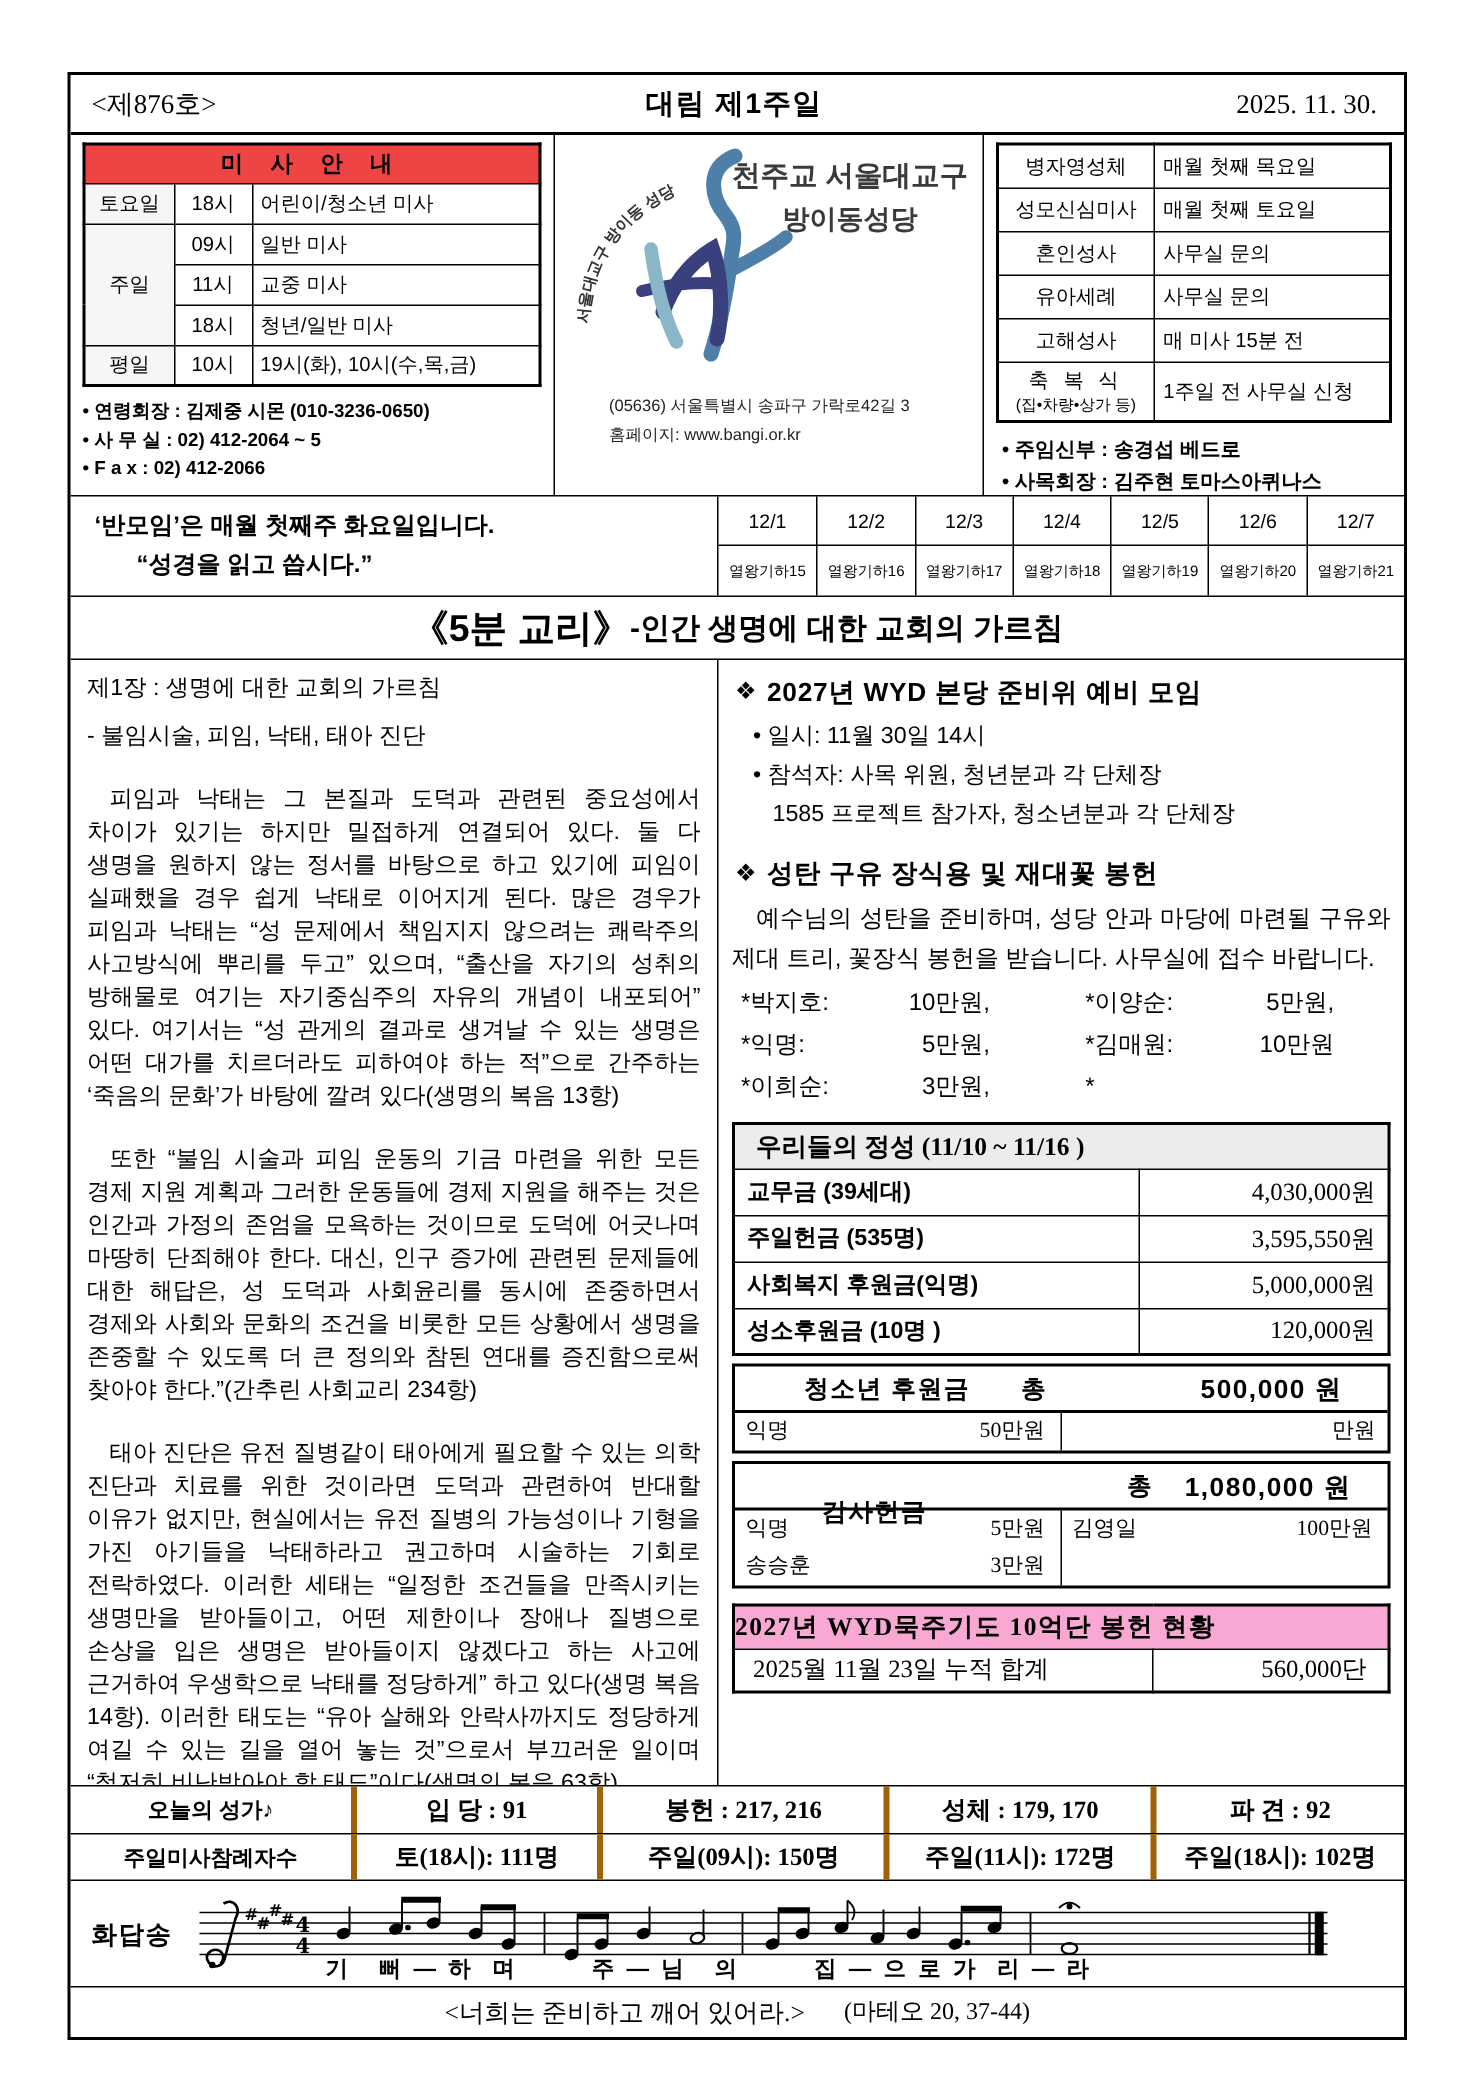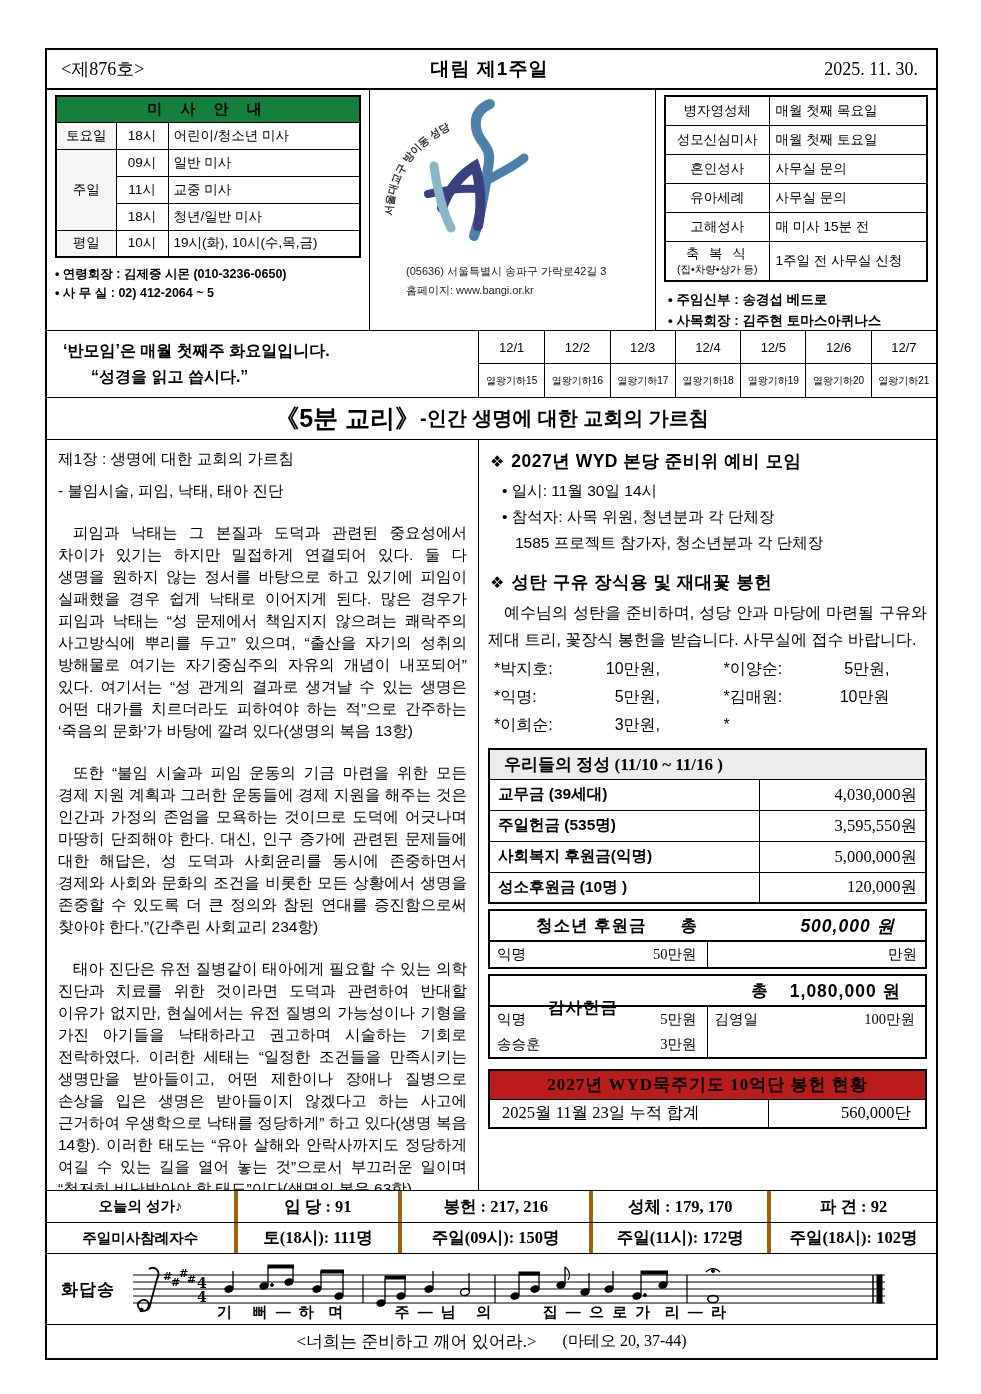--- a/index.html
+++ b/index.html
@@ -16,21 +16,21 @@
 
   
   .info { height:241px; border-bottom:1px solid #000; display:flex; flex:0 0 auto; }
   .info-col { height:100%; }
   .info-left { width:323px; border-right:1px solid #000; padding:5px 8px; }
   .info-mid  { width:286px; border-right:1px solid #000; position:relative; }
   .info-right{ flex:1; padding:5px 8px; }
 
   table.mass { width:100%; border-collapse:collapse; border:2px solid #000; }
   table.mass td { border:1px solid #000; font-size:13.5px; height:27px; padding:0 5px; }
-  table.mass .mass-hd { background:#15803d; text-align:center; font-weight:bold; font-size:15px; letter-spacing:7px; height:26px; }
+  table.mass .mass-hd { background:#ef4444; text-align:center; font-weight:bold; font-size:15px; letter-spacing:7px; height:26px; }
   table.mass .day  { width:60px; text-align:center; background:#f6f6f6; }
   table.mass .time { width:52px; text-align:center; }
   .contact-lines { margin-top:7px; }
   .contact-lines div { font-size:12.5px; font-weight:bold; line-height:19px; white-space:nowrap; }
 
   .logo-wrap { position:absolute; left:8px; top:6px; width:270px; height:160px; }
   .logo-text { position:absolute; left:118px; top:14px; text-align:center; color:#3a3a3a; }
   .logo-text .l1 { font-size:19px; font-weight:bold; letter-spacing:0px; }
   .logo-text .l2 { font-size:18px; font-weight:bold; margin-top:4px; }
   .addr { position:absolute; left:36px; top:172px; font-size:11px; color:#222; line-height:19px; }
@@ -93,21 +93,21 @@
   .split { display:flex; }
   .split .half { width:50%; display:flex; align-items:flex-start; flex-direction:column; }
   .split .half.hl { border-right:1px solid #000; }
   .pair { display:flex; width:100%; font-family:"Liberation Serif",serif; font-size:14.5px; line-height:25px; }
   .pair .pn { padding-left:7px; }
   .pair .pa { margin-left:auto; padding-right:10px; }
   .pair .pa-only { margin-left:auto; padding-right:8px; }
 
   table.wyd { width:100%; border-collapse:collapse; border:2px solid #000; margin-top:10px; }
   table.wyd td { border:1px solid #000; }
-  table.wyd .wh { background:#b91c1c; text-align:center; font-family:"Liberation Serif",serif; font-size:17px; font-weight:bold; height:29px; letter-spacing:1px; }
+  table.wyd .wh { background:#f9a8d4; text-align:left; font-family:"Liberation Serif",serif; font-size:17px; font-weight:bold; height:29px; letter-spacing:1px; }
   table.wyd .wl { font-family:"Liberation Serif",serif; font-size:16.5px; padding-left:12px; width:64%; height:29px; }
   table.wyd .wv { font-family:"Liberation Serif",serif; font-size:16.5px; text-align:right; padding-right:14px; }
 
   
   .stats { flex:0 0 auto; border-bottom:1px solid #000; }
   .stat-row { display:flex; height:31px; }
   .stat-row + .stat-row { border-top:1px solid #000; }
   .stat-cell { display:flex; align-items:center; justify-content:center; font-family:"Liberation Serif",serif; font-size:16.5px; font-weight:bold; border-left:4px solid #a16207; }
   .stat-cell.c0 { border-left:none; font-family:"Liberation Sans",sans-serif; font-size:14.5px; }
   .w0{width:21%;} .w1{width:18.5%;} .w2{width:21.5%;} .w3{width:20%;} .w4{width:19%;}
@@ -163,39 +163,44 @@
           <tr>
             <td class="day">평일</td>
             <td class="time">10시</td>
             <td>19시(화), 10시(수,목,금)</td>
           </tr>
         </tbody>
           </table>
         <div class="contact-lines">
           <div>• 연령회장 : 김제중 시몬 (010-3236-0650)</div>
           <div>• 사 무 실 : 02) 412-2064 ~ 5</div>
+          <div>• F  a  x : 02) 412-2066</div>
         </div>
       </div>
 
       <div class="info-col info-mid">
         <div class="logo-wrap">
           <svg width="270" height="165" viewBox="0 0 270 165">
             <defs>
                 <path id="arcpath" d="M14,120 Q18,48 92,26"></path>
               </defs>
             <text font-size="10.5" fill="#333" font-weight="bold">
               <textPath href="#arcpath">서울대교구 방이동 성당</textPath>
             </text>
             <path d="M112,8 C92,16 96,36 106,48 C112,56 112,62 110,72 C107,94 103,118 96,140" stroke="#4d7fa8" stroke-width="10" fill="none" stroke-linecap="round"></path>
             <path d="M106,86 C120,78 134,72 146,62" stroke="#4d7fa8" stroke-width="9" fill="none" stroke-linecap="round"></path>
             <path d="M64,112 C72,90 84,78 97,70 C103,88 104,112 100,130" stroke="#3a3f7e" stroke-width="10" fill="none" stroke-linecap="round"></path>
             <path d="M50,98 C70,93 88,92 102,93" stroke="#3a3f7e" stroke-width="8" fill="none" stroke-linecap="round"></path>
             <path d="M56,70 C59,92 64,114 73,132" stroke="#8ab6c8" stroke-width="9" fill="none" stroke-linecap="round"></path>
           </svg>
         </div>
+        <div class="logo-text">
+          <div class="l1">천주교 서울대교구</div>
+          <div class="l2">방이동성당</div>
+        </div>
         <div class="addr">
           <div>(05636) 서울특별시 송파구 가락로42길 3</div>
           <div>홈페이지:  www.bangi.or.kr</div>
         </div>
       </div>
 
       <div class="info-col info-right">
         <table class="sac">
           <tbody>
               <tr>
@@ -333,21 +338,21 @@
             <td class="ol">성소후원금 (10명 )</td>
             <td class="ov">120,000원</td>
           </tr>
         </tbody>
           </table>
 
         <div class="box2">
           <div class="bh">
             <span class="bt" style="margin-left:46px;">청소년 후원금</span>
             <span class="tot-lb" style="margin-left:34px;">총</span>
-            <span class="tot-v" style="margin-left:auto; margin-right:30px;font-style:italic;">500,000 원</span>
+            <span class="tot-v" style="margin-left:auto; margin-right:30px;">500,000 원</span>
           </div>
           <div class="split">
             <div class="half hl">
               <div class="pair">
                 <span class="pn">익명</span>
                 <span class="pa">50만원</span>
               </div>
             </div>
             <div class="half">
               <div class="pair">

